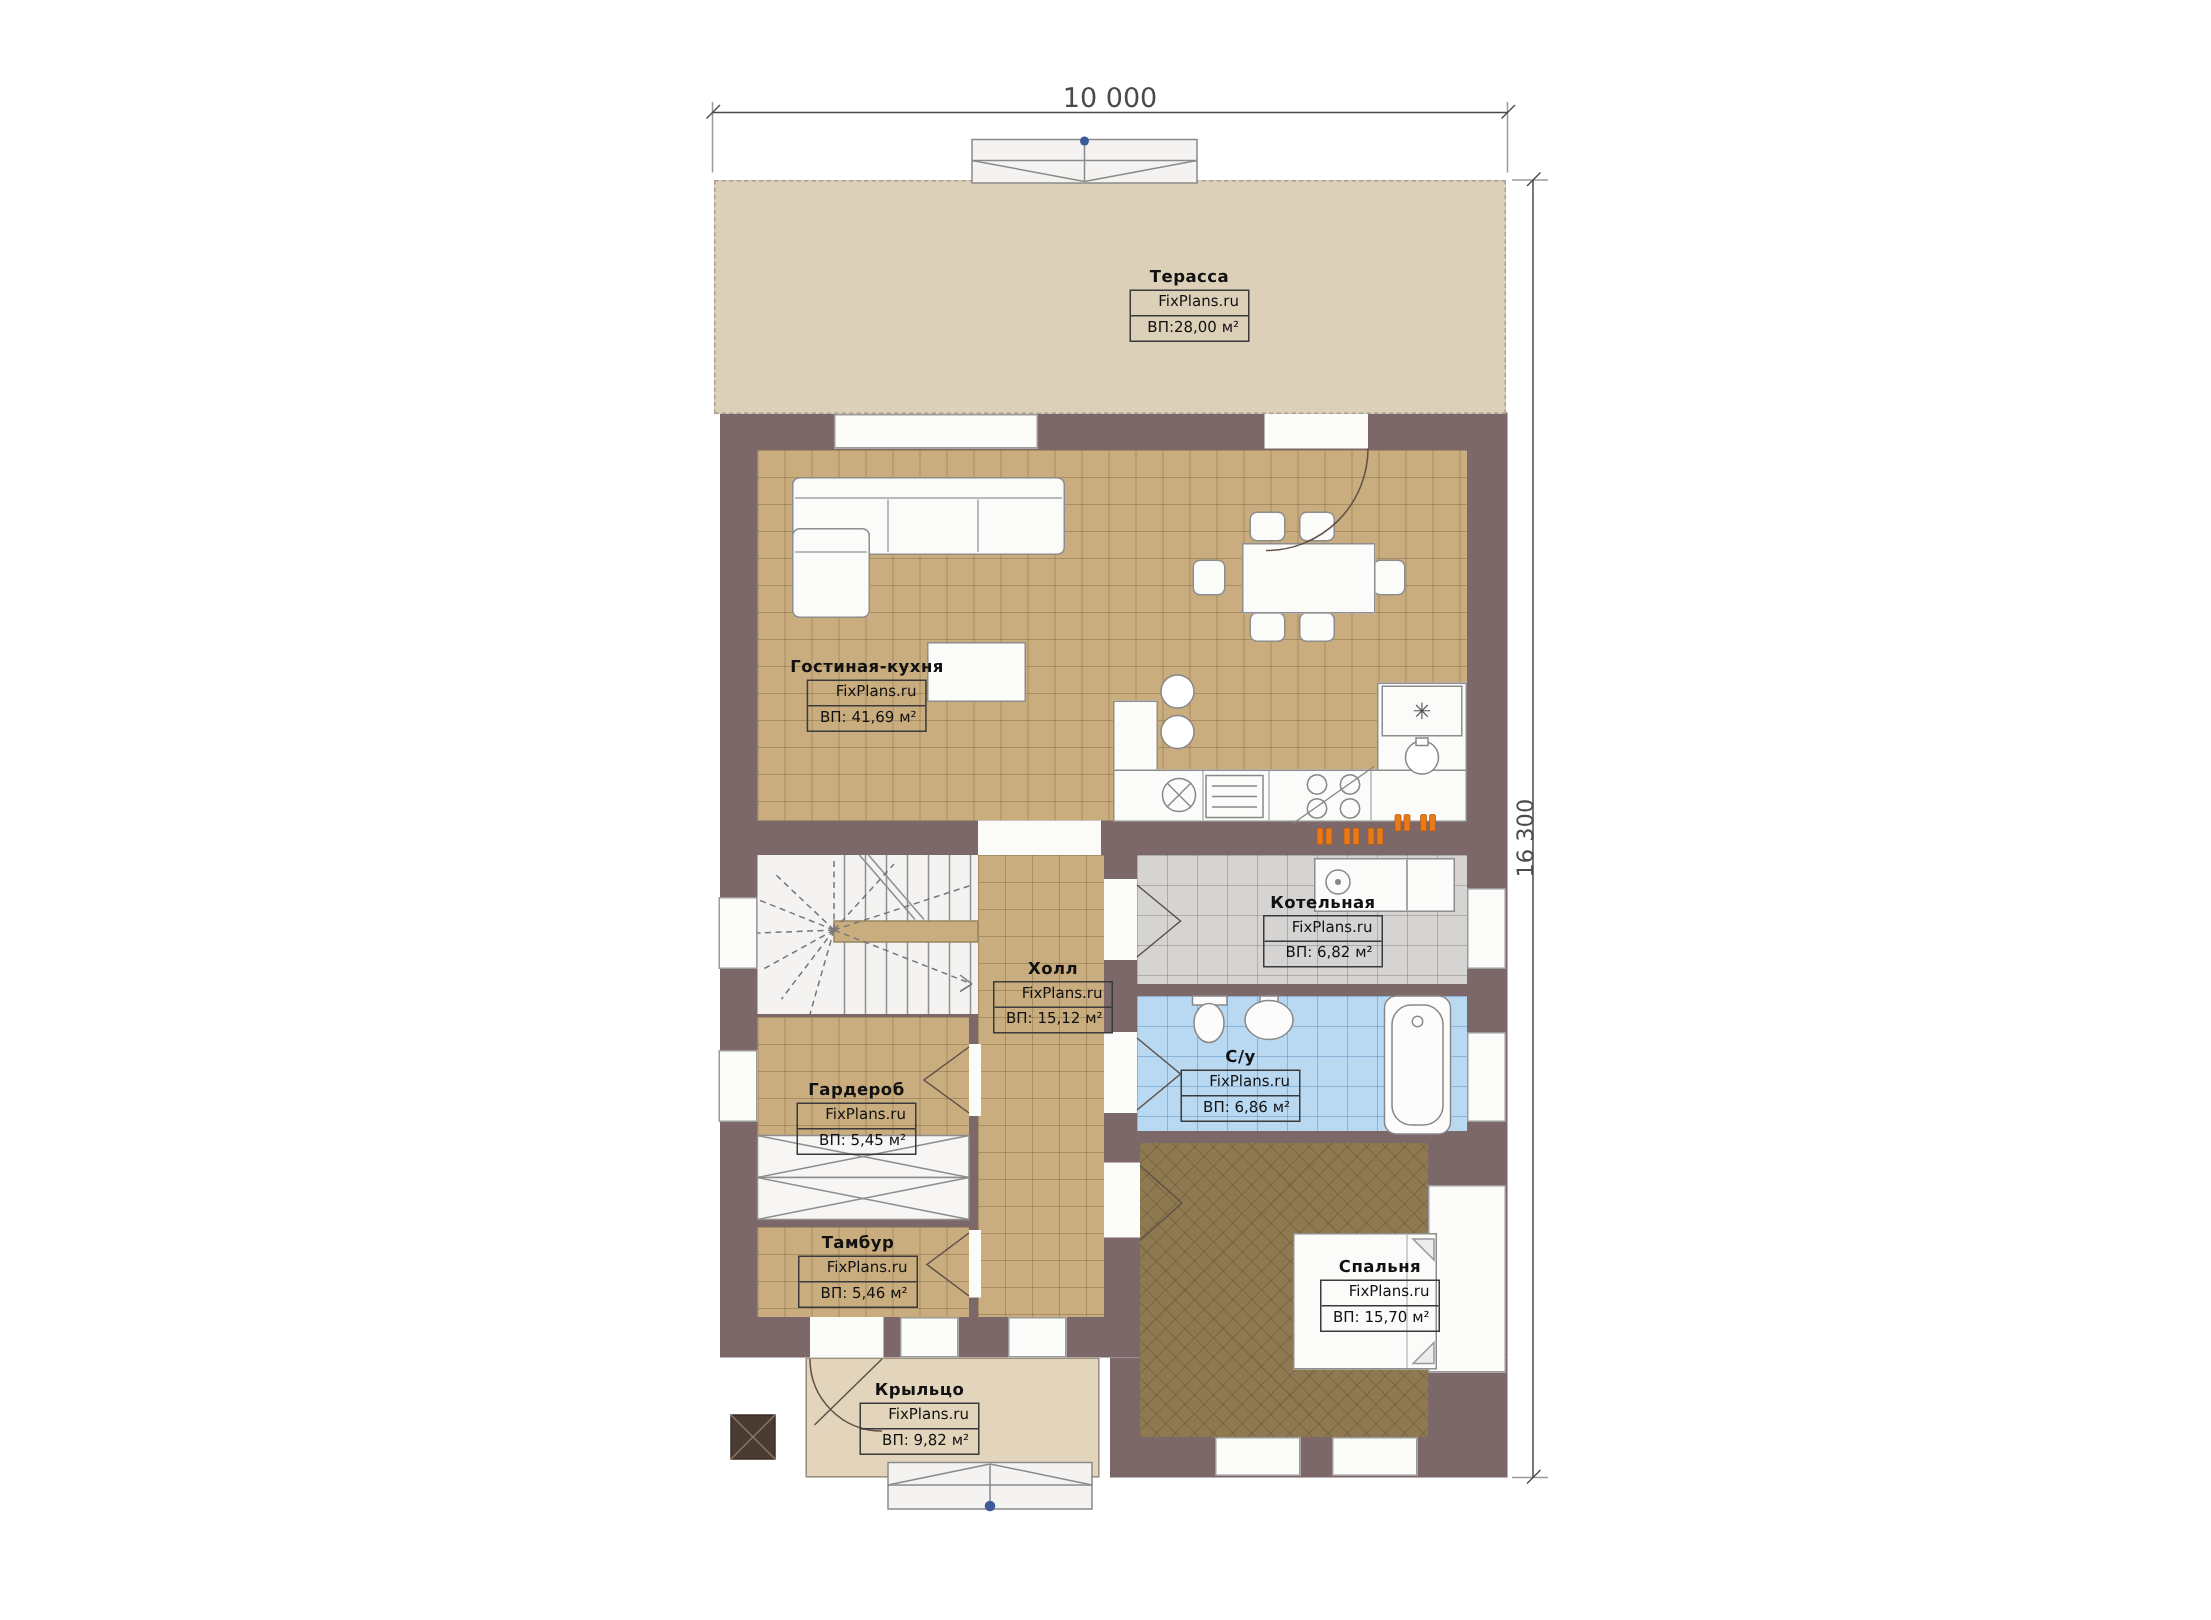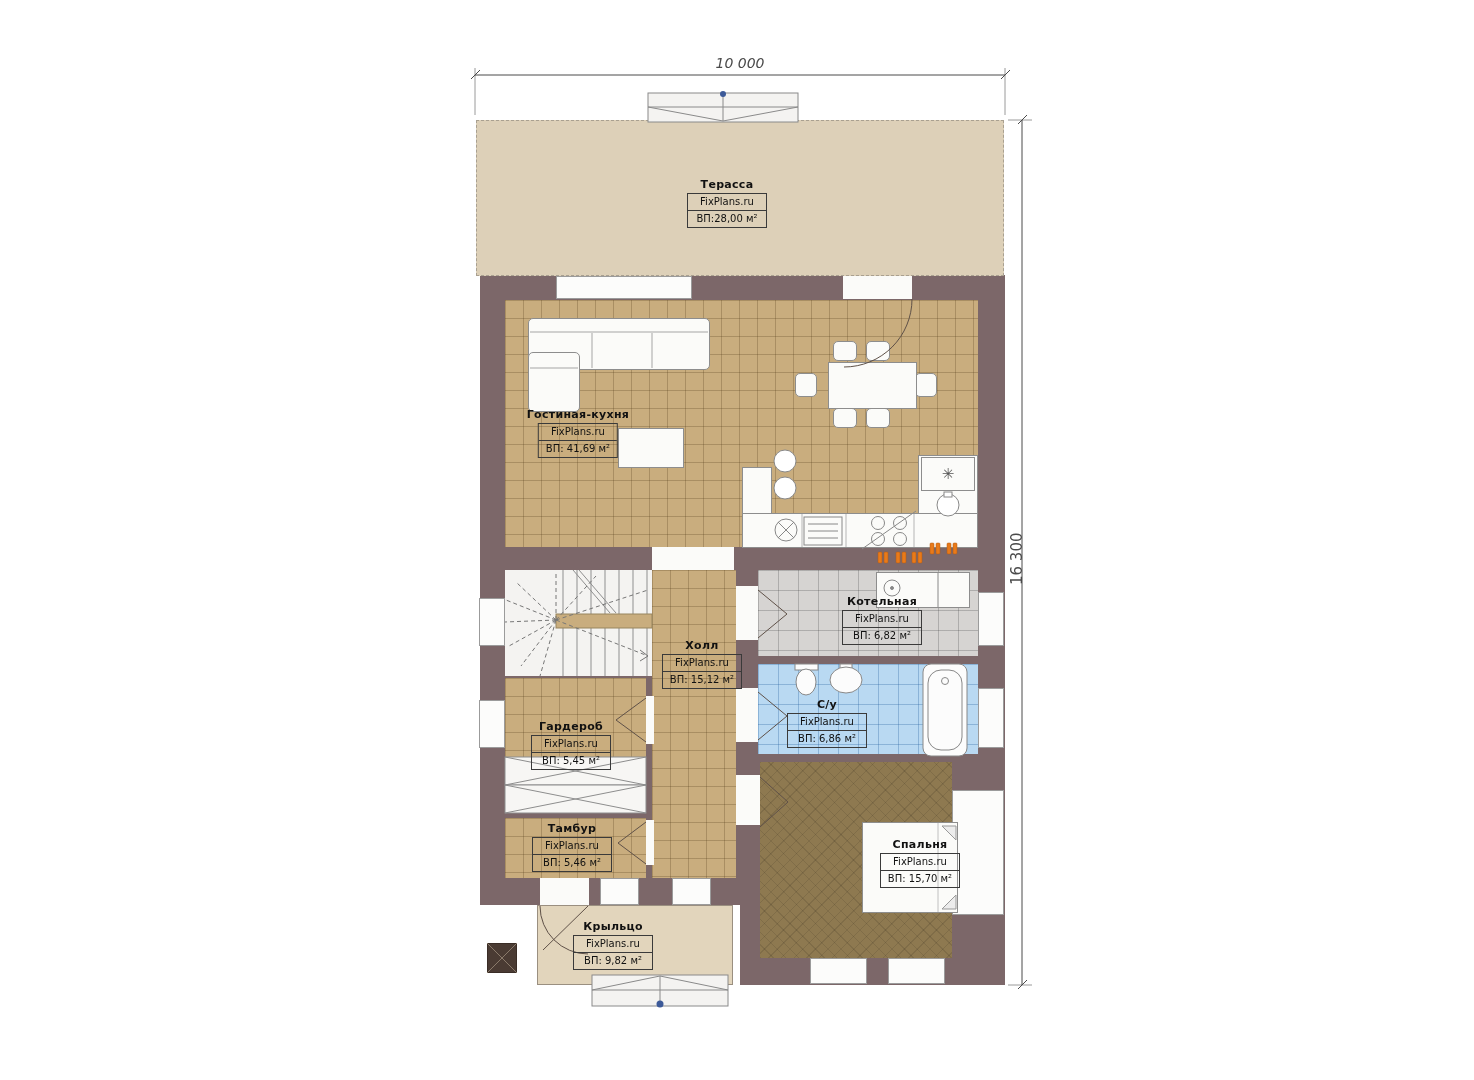--- a/index.html
+++ b/index.html
@@ -28,23 +28,23 @@
   .win{background:#fcfcfb;border:1px solid #9b9b9b;}
   .gap{background:#fbfbf9;}
   .furn{background:#fbfbf9;border:1px solid #8d8d8d;}
   .furn.r{border-radius:5px;}
   .column{background:#4a3b33;border:1px solid #3a2d26;}
   .fridge-glyph{display:flex;align-items:center;justify-content:center;
     color:#555;font-size:15px;}
   .rlabel{position:absolute;transform:translateX(-50%);text-align:center;color:#111;}
   .rlabel .t{font-size:11px;font-weight:bold;letter-spacing:.3px;margin-bottom:2px;white-space:nowrap;}
   .rlabel .box{display:inline-block;border:1px solid #3a3a3a;min-width:78px;}
-  .rlabel .row{font-size:10px;line-height:16px;padding:0 6px;white-space:nowrap;}
+  .rlabel .row{font-size:10px;line-height:16px;padding:0 6px;white-space:nowrap;text-align:right;}
   .rlabel .row + .row{border-top:1px solid #3a3a3a;}
-  .dim-h{position:absolute;transform:translateX(-50%);font-size:14px;color:#4a4a4a;white-space:nowrap;font-style:italic;}
+  .dim-h{position:absolute;transform:translateX(-50%);font-size:18px;color:#4a4a4a;white-space:nowrap;}
   .dim-v{position:absolute;font-size:15px;color:#4a4a4a;white-space:nowrap;
          transform-origin:0 0;transform:rotate(-90deg);}
   svg.overlay{position:absolute;left:0;top:0;pointer-events:none;}
 </style>
 </head>
 <body>
 
 <div class="canvas">
 
   <div class="abs wall" style="left:480px;top:275px;width:525px;height:630px"></div>
@@ -255,28 +255,28 @@
         <rect x="902" y="552" width="4" height="11" rx="1" style="fill:var(--outlet,#e87a1a)"></rect>
       <rect x="912" y="552" width="4" height="11" rx="1" style="fill:var(--outlet,#e87a1a)"></rect>
         <rect x="918" y="552" width="4" height="11" rx="1" style="fill:var(--outlet,#e87a1a)"></rect>
       <rect x="930" y="543" width="4" height="11" rx="1" style="fill:var(--outlet,#e87a1a)"></rect>
         <rect x="936" y="543" width="4" height="11" rx="1" style="fill:var(--outlet,#e87a1a)"></rect>
       <rect x="947" y="543" width="4" height="11" rx="1" style="fill:var(--outlet,#e87a1a)"></rect>
         <rect x="953" y="543" width="4" height="11" rx="1" style="fill:var(--outlet,#e87a1a)"></rect>
     </g>
   </svg>
 
-  <div class="rlabel" style="left:727px;top:178px">
+  <div class="rlabel" style="left:793px;top:178px">
     <div class="t">Терасса</div>
     <div class="box">
       <div class="row">FixPlans.ru</div>
       <div class="row">ВП:28,00 м²</div>
     </div>
   </div>
-  <div class="rlabel" style="left:578px;top:408px">
+  <div class="rlabel" style="left:578px;top:438px">
     <div class="t">Гостиная-кухня</div>
     <div class="box">
       <div class="row">FixPlans.ru</div>
       <div class="row">ВП: 41,69 м²</div>
     </div>
   </div>
   <div class="rlabel" style="left:882px;top:595px">
     <div class="t">Котельная</div>
     <div class="box">
       <div class="row">FixPlans.ru</div>

